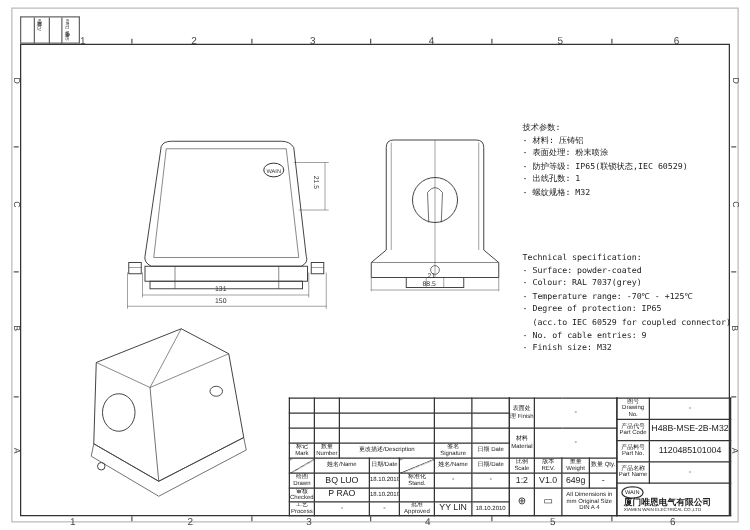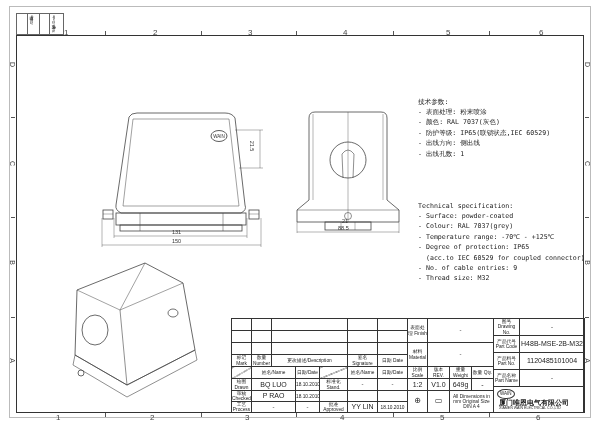--- a/index.html
+++ b/index.html
@@ -134,36 +134,36 @@
     <path d="M55 55 L118 28" stroke-width="0.5"></path>
     <path d="M10 100 L62 130 L130 95 L132 105 L62 142 L8 110 Z" stroke-width="0.6"></path>
     <ellipse cx="30" cy="75" rx="13" ry="15"></ellipse>
     <circle cx="16" cy="118" r="3"></circle>
   </g>
   <ellipse cx="108" cy="58" rx="5" ry="4" fill="none" stroke="#333" stroke-width="0.7"></ellipse>
 </svg>
 
 <div class="abs spec" style="left:418px;top:97px;">技术参数:</div>
 <div class="abs" style="left:418px;top:107px;">
+  <div class="spec">- 材料: 压铸铝</div>
   <div class="spec">- 表面处理: 粉末喷涂</div>
-  <div class="spec">- 颜色: RAL 7037(灰色)</div>
   <div class="spec">- 防护等级: IP65(联锁状态,IEC 60529)</div>
-  <div class="spec">- 出线方向: 侧出线</div>
   <div class="spec">- 出线孔数: 1</div>
+  <div class="spec">- 螺纹规格: M32</div>
 </div>
 
 <div class="abs spec" style="left:418px;top:201px;">Technical specification:</div>
 <div class="abs" style="left:418px;top:211px;">
   <div class="spec">- Surface: powder-coated</div>
   <div class="spec">- Colour: RAL 7037(grey)</div>
   <div class="spec">- Temperature range: -70℃ - +125℃</div>
   <div class="spec">- Degree of protection: IP65</div>
   <div class="spec">  (acc.to IEC 60529 for coupled connector)</div>
   <div class="spec">- No. of cable entries: 9</div>
-  <div class="spec">- Thread size: M32</div>
+  <div class="spec">- Finish size: M32</div>
 </div>
 
 <table class="tb abs" style="left:231px;top:318px;width:176px;height:94px;table-layout:fixed;">
   <colgroup>
       <col style="width:20px">
       <col style="width:20px">
       <col style="width:24px">
       <col style="width:24px">
       <col style="width:28px">
       <col style="width:30px">

